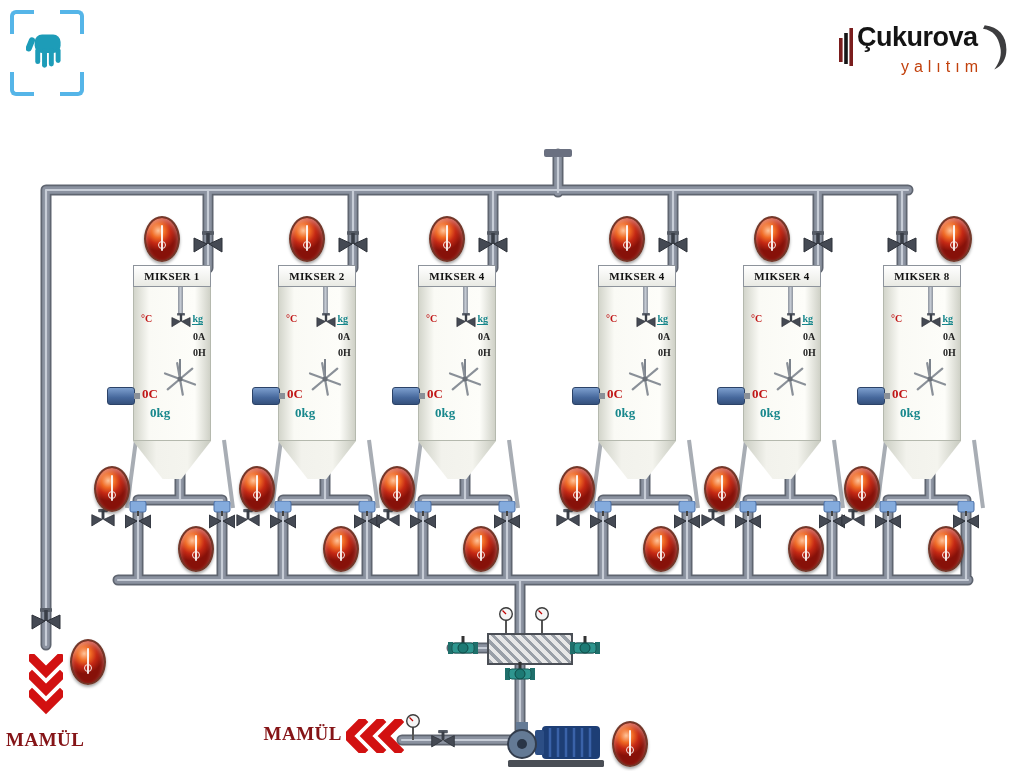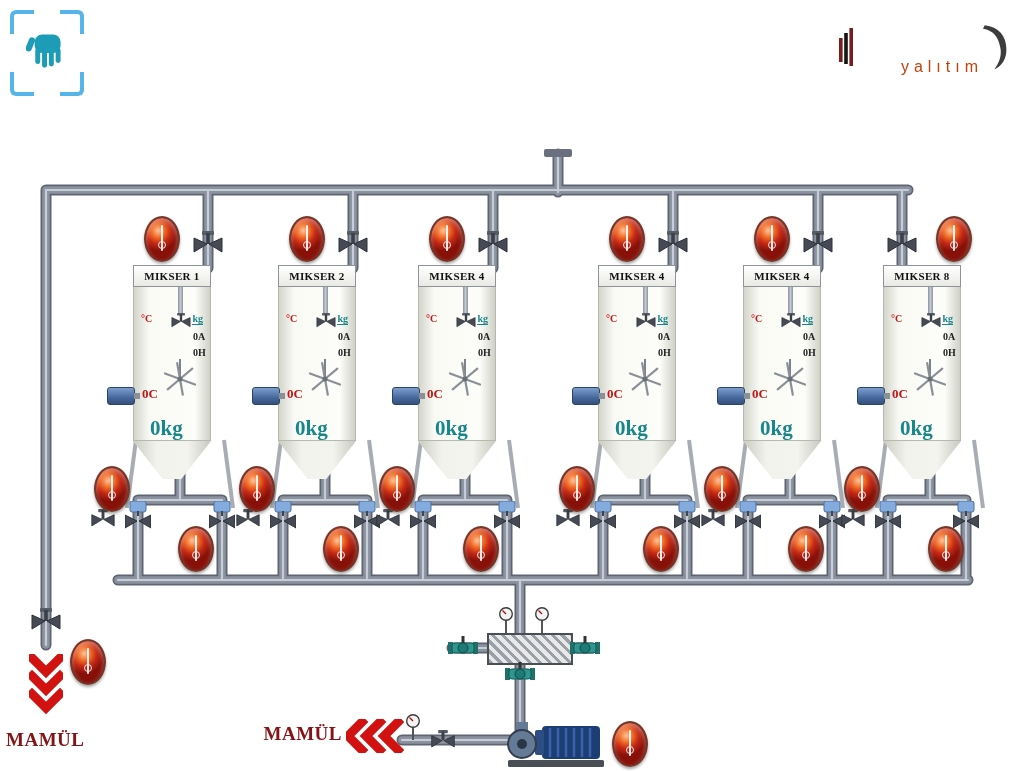--- a/index.html
+++ b/index.html
@@ -38,21 +38,21 @@
              background:linear-gradient(90deg,#d3d5cb,#fafaf5 20%,#fdfdf9 80%,#cfd1c7);}
   .cone{height:38px;background:linear-gradient(90deg,#c9ccc1,#f2f2ec 30%,#f4f4ee 70%,#c6c9be);
         clip-path:polygon(0 0,100% 0,62% 100%,38% 100%);}
 
   .lbl-tempu{position:absolute;left:7px;top:26px;font-size:10px;font-weight:bold;color:#c01616;}
   .lbl-wu{position:absolute;right:7px;top:26px;font-size:10px;font-weight:bold;color:#17878c;border-bottom:1px solid #17878c;}
   .stub{position:absolute;left:44px;top:0;width:5px;height:28px;background:linear-gradient(90deg,#8d939d,#c3c9d2,#8d939d);}
   .val-a{position:absolute;left:59px;top:44px;font-size:10px;font-weight:bold;color:#222;}
   .val-h{position:absolute;left:59px;top:60px;font-size:10px;font-weight:bold;color:#222;font-family:Liberation Serif, serif;}
   .val-t{position:absolute;left:8px;top:99px;font-size:13px;font-weight:bold;color:#c01616;}
-  .val-w{position:absolute;left:16px;top:118px;font-size:21px;font-weight:bold;color:#17878c;margin-top:11px;}
+  .val-w{position:absolute;left:16px;top:118px;font-size:13px;font-weight:bold;color:#17878c;}
 
   .motor{position:absolute;left:22px;top:182px;width:26px;height:16px;border:1px solid #2c4368;border-radius:3px;
          background:linear-gradient(180deg,#7d9fce,#46689c 60%,#35517c);}
   .motor::after{content:"";position:absolute;right:-6px;top:5px;width:6px;height:6px;background:#8a9098;}
 
   
   .lamp{position:absolute;width:32px;height:42px;border-radius:50%;
         background:radial-gradient(ellipse 60% 48% at 38% 30%,#ffc49a 0%,#f06a24 35%,#c42814 65%,#871109 100%);
         border:2px solid #73382a;box-shadow:0 2px 3px rgba(0,0,0,.35),inset 0 3px 5px rgba(255,255,255,.4);}
   .needle{position:absolute;left:50%;top:7px;width:2px;height:26px;margin-left:-1px;background:#fff;border-radius:1px;opacity:.9;}
@@ -181,20 +181,21 @@
     </svg>
   </div>
 
 
   <div class="logo">
     <svg class="logo-bars" viewBox="0 0 16 38">
       <rect x="0" y="10" width="3.6" height="24" fill="#7a1d1d"></rect>
       <rect x="5.2" y="5" width="3.6" height="31" fill="#151515"></rect>
       <rect x="10.4" y="0" width="3.6" height="38" fill="#7a1d1d"></rect>
     </svg>
+    <span class="logo-brand">Çukurova</span>
     <svg class="logo-swoosh" viewBox="0 0 30 54">
       <path d="M2 2 C18 4 27 14 27 30 C27 41 22 49 13 53 C20 44 21.5 35 20 28 C17.5 15 12 8 0 6 Z" fill="#3d3d3f"></path>
     </svg>
     <span class="logo-sub">yalıtım</span>
   </div>
 
   <div class="mixer m1">
     <div class="lamp lamp-tl">
         <i class="needle"></i>
       </div>

